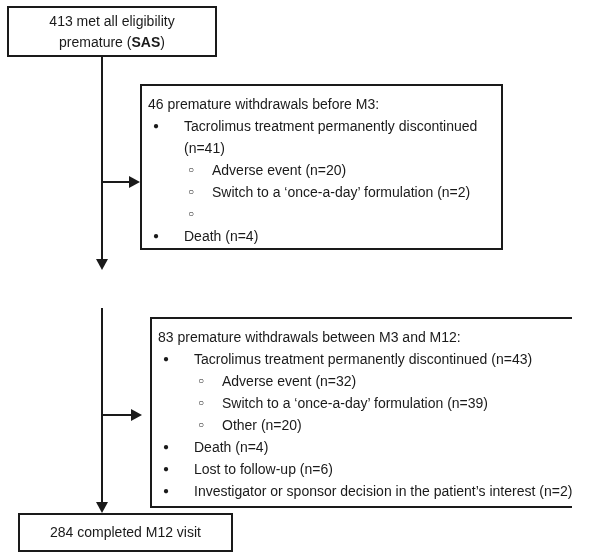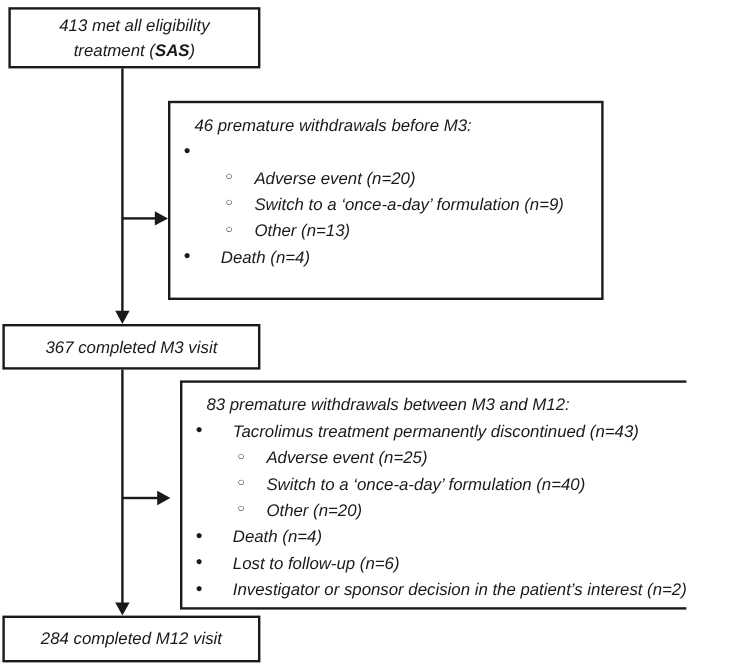--- a/index.html
+++ b/index.html
@@ -7,21 +7,20 @@
   body {
     font-family: "Liberation Sans", sans-serif;
     color: #1a1a1a;
   }
   .canvas {
     position: relative;
     width: 572px;
     height: 554px;
     background: #ffffff;
     overflow: hidden;
-    font-style: italic;
   }
   .box {
     position: absolute;
     background: #ffffff;
     border: 2px solid #1a1a1a;
   }
   .stage {
     display: flex;
     flex-direction: column;
     align-items: center;
@@ -29,21 +28,21 @@
     text-align: center;
     font-size: 14px;
     line-height: 21px;
   }
   .detail {
     font-size: 14px;
     line-height: 22px;
     padding: 7px 4px 0 0;
   }
   .row { display: flex; align-items: flex-start; }
-  .row.header { padding-left: 20px; }
+  .row.header { padding-left: 6px; }
   .row.l1 { padding-left: 11px; }
   .row.l2 { padding-left: 46px; }
   .marker {
     flex: 0 0 auto;
     font-size: 10px;
     line-height: 22px;
   }
   .row.l1 .marker { width: 31px; }
   .row.l2 .marker { width: 24px; }
   .txt { flex: 1 1 auto; }
@@ -61,96 +60,93 @@
     border-bottom: 6px solid transparent;
     border-left: 11px solid #1a1a1a;
   }
   b { font-weight: bold; }
 
   
   #box-eligibility { left: 7px;   top: 6px;   width: 210px; height: 51px; }
   #box-wd-m3      { left: 140px; top: 84px;  width: 363px; height: 166px; }
   #box-m3         { left: 2px;   top: 270px; width: 215px; height: 38px; }
   #box-wd-m12     { left: 150px; top: 317px; width: 468px; height: 191px; }
-  #box-m12        { left: 2px;   top: 513px; width: 215px; height: 39px; align-items: center; }
+  #box-m12        { left: 18px;   top: 513px; width: 215px; height: 39px; align-items: center; }
 
   #vline-1 { left: 101px; top: 57px;  height: 203px; }
   #ahead-1 { left: 96px;  top: 259px; }
   #hline-1 { left: 102px; top: 181px; width: 28px; }
   #ahead-2 { left: 129px; top: 176px; }
 
   #vline-2 { left: 101px; top: 308px; height: 195px; }
   #ahead-3 { left: 96px;  top: 502px; }
   #hline-2 { left: 102px; top: 414px; width: 30px; }
   #ahead-4 { left: 131px; top: 409px; }
 </style>
 </head>
 <body>
 
 <div class="canvas">
 
   <div class="box stage" id="box-eligibility">
     <div>413 met all eligibility</div>
-    <div><span>treatment (</span><b>SAS</b><span>)</span></div>
+    <div><span>premature (</span><b>SAS</b><span>)</span></div>
   </div>
 
   <div class="vline" id="vline-1"></div>
   <div class="arrow-down" id="ahead-1"></div>
   <div class="hline" id="hline-1"></div>
   <div class="arrow-right" id="ahead-2"></div>
 
   <div class="box detail" id="box-wd-m3">
     <div class="row header">
       <span class="txt">46 premature withdrawals before M3:</span>
     </div>
     <div class="row l1">
       <span class="marker">●</span>
+      <span class="txt">Tacrolimus treatment permanently discontinued (n=41)</span>
     </div>
     <div class="row l2">
       <span class="marker">○</span>
       <span class="txt">Adverse event (n=20)</span>
     </div>
     <div class="row l2">
       <span class="marker">○</span>
-      <span class="txt">Switch to a ‘once-a-day’ formulation (n=9)</span>
+      <span class="txt">Switch to a ‘once-a-day’ formulation (n=2)</span>
     </div>
     <div class="row l2">
       <span class="marker">○</span>
-      <span class="txt">Other (n=13)</span>
     </div>
     <div class="row l1">
       <span class="marker">●</span>
       <span class="txt">Death (n=4)</span>
     </div>
   </div>
 
-  <div class="box stage" id="box-m3">
-    <div>367 completed M3 visit</div>
-  </div>
 
   <div class="vline" id="vline-2"></div>
   <div class="arrow-down" id="ahead-3"></div>
   <div class="hline" id="hline-2"></div>
   <div class="arrow-right" id="ahead-4"></div>
 
   <div class="box detail" id="box-wd-m12">
     <div class="row header">
       <span class="txt">83 premature withdrawals between M3 and M12:</span>
     </div>
     <div class="row l1">
       <span class="marker">●</span>
       <span class="txt">Tacrolimus treatment permanently discontinued (n=43)</span>
     </div>
     <div class="row l2">
       <span class="marker">○</span>
-      <span class="txt">Adverse event (n=25)</span>
+      <span class="txt">Adverse event (n=32)</span>
     </div>
     <div class="row l2">
       <span class="marker">○</span>
-      <span class="txt">Switch to a ‘once-a-day’ formulation (n=40)</span>
+      <span class="txt">Switch to a ‘once-a-day’ formulation (n=39)</span>
     </div>
     <div class="row l2">
       <span class="marker">○</span>
       <span class="txt">Other (n=20)</span>
     </div>
     <div class="row l1">
       <span class="marker">●</span>
       <span class="txt">Death (n=4)</span>
     </div>
     <div class="row l1">

